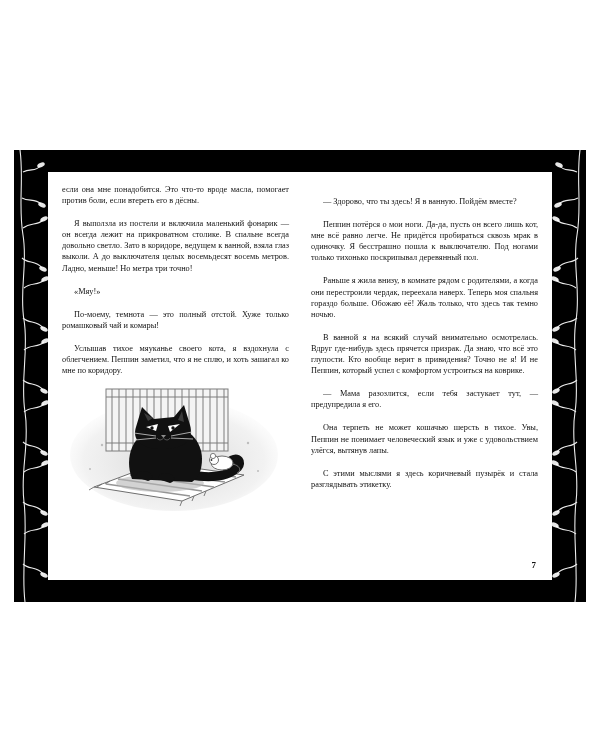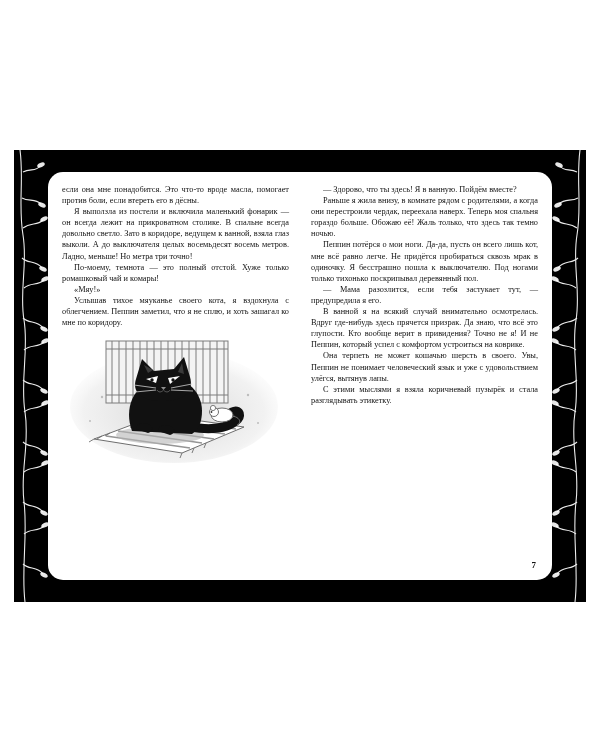--- a/index.html
+++ b/index.html
@@ -38,21 +38,20 @@
   .vine.right { right: 0; }
 
   
   #paper {
     position: absolute;
     left: 34px;
     top: 22px;
     width: 504px;
     height: 408px;
     background: #ffffff;
-    border-radius: 15px;
   }
 
   .columns {
     position: absolute;
     left: 14px;
     top: 12px;
     width: 476px;
     height: 384px;
     display: flex;
     gap: 22px;
@@ -63,21 +62,21 @@
   }
   .col p {
     margin: 0;
     font-family: "Liberation Serif", serif;
     font-size: 8.3px;
     line-height: 11.1px;
     text-align: justify;
     color: #111111;
     hyphens: manual;
   }
-  .col p.ind { text-indent: 12px; }
+  .col p.ind { text-indent: 12px; margin-top: 12px; }
 
   
   #illustration {
     position: relative;
     margin-top: 7px;
     width: 227px;
     height: 132px;
     overflow: hidden;
   }
   #illo-svg { position: absolute; left: 0; top: 0; }
@@ -175,22 +174,22 @@
         </g>
       </svg>
     </div>
 
     <div id="paper">
       <div class="columns">
 
         <div class="col">
           <p>если она мне понадобится. Это что-то вроде масла, помогает против боли, если втереть его в дёсны.</p>
           <p class="ind">Я выползла из постели и включила маленький фонарик — он всегда лежит на прикроватном столике. В спальне всегда довольно светло. Зато в коридоре, ведущем к ванной, взяла глаз выколи. А до выключателя целых восемьдесят восемь метров. Ладно, меньше! Но метра три точно!</p>
+          <p class="ind">«Мяу!»</p>
           <p class="ind">По-моему, темнота — это полный отстой. Хуже только ромашковый чай и комары!</p>
-          <p class="ind">«Мяу!»</p>
           <p class="ind">Услышав тихое мяуканье своего кота, я вздохнула с облегчением. Пеппин заметил, что я не сплю, и хоть зашагал ко мне по коридору.</p>
 
           <div id="illustration">
             <svg id="illo-svg" width="227" height="132" viewBox="0 0 227 132" xmlns="http://www.w3.org/2000/svg">
 
               <defs>
                 <radialGradient id="wash" cx="50%" cy="55%" r="62%">
                   <stop offset="0%" stop-color="#cfcfcf" stop-opacity="0.85"></stop>
                   <stop offset="70%" stop-color="#e7e7e7" stop-opacity="0.55"></stop>
                   <stop offset="100%" stop-color="#ffffff" stop-opacity="0"></stop>
@@ -285,25 +284,25 @@
                 <circle cx="186" cy="60" r="1.2"></circle>
                 <circle cx="196" cy="88" r="1"></circle>
                 <circle cx="28" cy="86" r="1"></circle>
               </g>
             </svg>
           </div>
         </div>
 
         <div class="col">
           <p class="ind">— Здорово, что ты здесь! Я в ванную. Пойдём вместе?</p>
+          <p class="ind">Пеппин потёрся о мои ноги. Да-да, пусть он всего лишь кот, мне всё равно легче. Не придётся пробираться сквозь мрак в одиночку. Я бесстрашно пошла к выключателю. Под ногами только тихонько поскрипывал деревянный пол.</p>
           <p class="ind">Раньше я жила внизу, в комнате рядом с родителями, а когда они перестроили чердак, переехала наверх. Теперь моя спальня гораздо больше. Обожаю её! Жаль только, что здесь так темно ночью.</p>
-          <p class="ind">Пеппин потёрся о мои ноги. Да-да, пусть он всего лишь кот, мне всё равно легче. Не придётся пробираться сквозь мрак в одиночку. Я бесстрашно пошла к выключателю. Под ногами только тихонько поскрипывал деревянный пол.</p>
+          <p class="ind">В ванной я на всякий случай внимательно осмотрелась. Вдруг где-нибудь здесь прячется призрак. Да знаю, что всё это глупости. Кто вообще верит в привидения? Точно не я! И не Пеппин, который успел с комфортом устроиться на коврике.</p>
           <p class="ind">— Мама разозлится, если тебя застукает тут, — предупредила я его.</p>
-          <p class="ind">В ванной я на всякий случай внимательно осмотрелась. Вдруг где-нибудь здесь прячется призрак. Да знаю, что всё это глупости. Кто вообще верит в привидения? Точно не я! И не Пеппин, который успел с комфортом устроиться на коврике.</p>
-          <p class="ind">Она терпеть не может кошачью шерсть в своего. Увы, Пеппин не понимает человеческий язык и уже с удовольствием улёгся, вытянув лапы.</p>
-          <p class="ind">С этими мыслями я взяла коричневый пузырёк и стала разглядывать этикетку.</p>
+          <p class="ind">Она терпеть не может кошачью шерсть в тихое. Увы, Пеппин не понимает человеческий язык и уже с удовольствием улёгся, вытянув лапы.</p>
+          <p class="ind">С этими мыслями я здесь коричневый пузырёк и стала разглядывать этикетку.</p>
           <div id="page-number">7</div>
         </div>
 
       </div>
     </div>
   </div>
 </div>
 
 </body></html>

